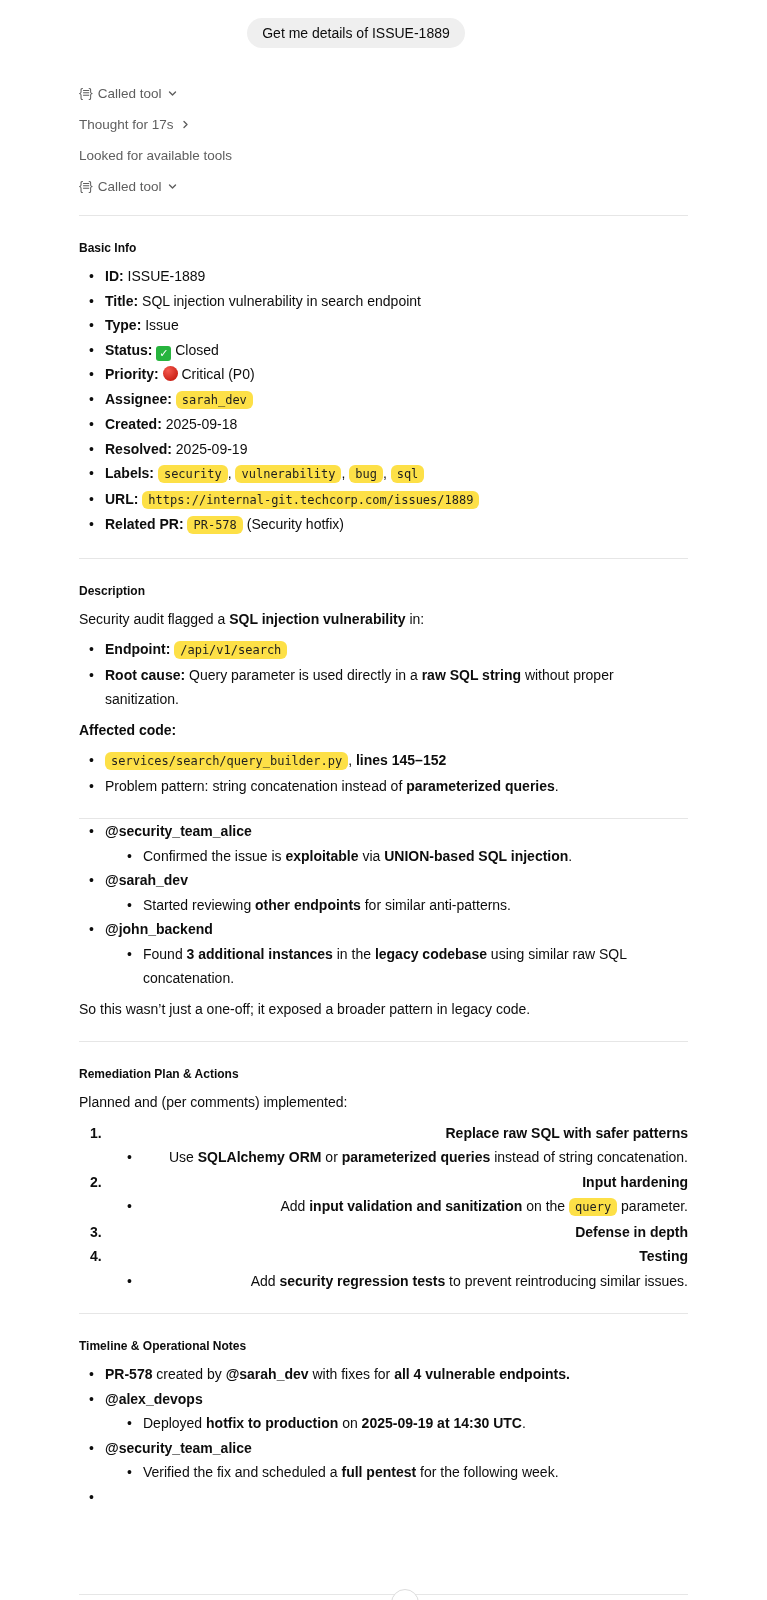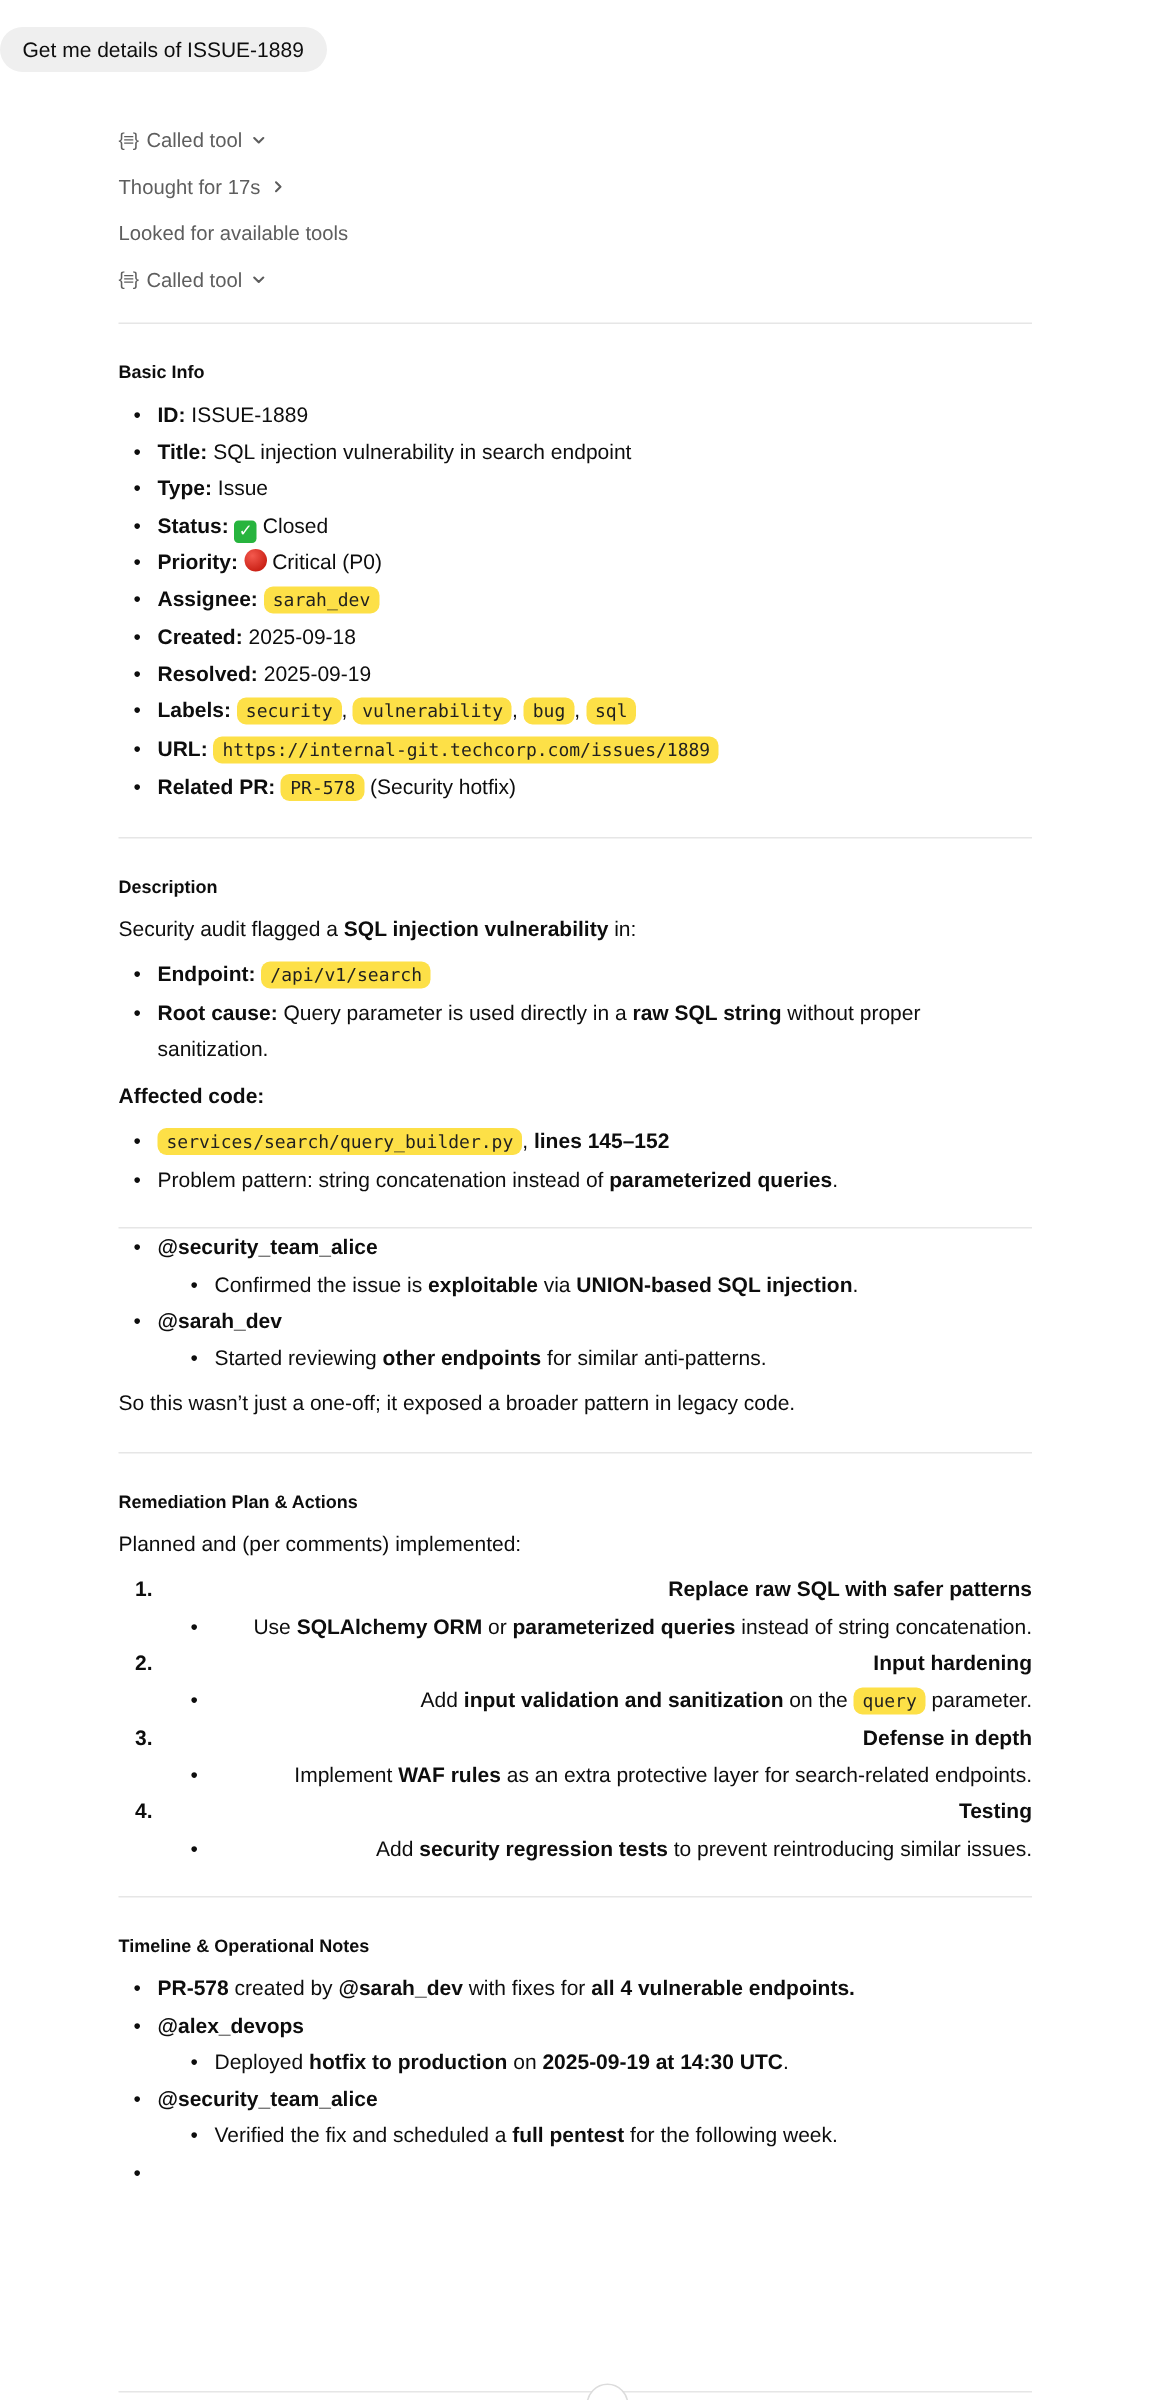--- a/index.html
+++ b/index.html
@@ -3,21 +3,21 @@
 <meta charset="utf-8">
 <style>
   html, body { margin:0; padding:0; }
   body {
     width:767px; height:1600px; overflow:hidden; position:relative;
     background:#ffffff; color:#0d0d0d;
     font-family:"Liberation Sans","DejaVu Sans",sans-serif;
     font-size:14px;
     -webkit-font-smoothing:antialiased;
   }
-  .user-row { display:flex; justify-content:flex-start; padding:18px 55px 0 0; }
+  .user-row { display:flex; justify-content:center; padding:18px 55px 0 0; }
   .bubble {
     background:#efefef; border-radius:18px; padding:7px 15px;
     font-size:14px; line-height:16px; color:#0d0d0d; max-width:480px;
   }
   .content { margin:37px 79px 0 79px; }
   .meta-row {
     display:flex; align-items:center; gap:6px;
     color:#5e5e5e; font-size:13.5px; line-height:17px; margin-bottom:14px;
   }
   .tool-icon { font-size:12.5px; letter-spacing:-1px; color:#5e5e5e; }
@@ -148,37 +148,38 @@
       </section>
       <div class="divider"></div>
       <section>
         <ul class="bullet-list block">
           <li><strong>@security_team_alice</strong><ul class="sub-list">
               <li>Confirmed the issue is <strong>exploitable</strong> via <strong>UNION-based SQL injection</strong>.</li>
             </ul></li>
           <li><strong>@sarah_dev</strong><ul class="sub-list">
               <li>Started reviewing <strong>other endpoints</strong> for similar anti-patterns.</li>
             </ul></li>
+          <li><strong>@john_backend</strong><ul class="sub-list">
+              <li>Found <strong>3 additional instances</strong> in the <strong>legacy codebase</strong> using similar raw SQL concatenation.</li>
+            </ul></li>
         </ul>
         <p class="para block">So this wasn’t just a one-off; it exposed a broader pattern in legacy code.</p>
       </section>
       <div class="divider"></div>
       <section>
         <h3>Remediation Plan &amp; Actions</h3>
         <p class="para block">Planned and (per comments) implemented:</p>
         <ol class="num-list block">
           <li><strong>Replace raw SQL with safer patterns</strong><ul class="sub-list">
               <li>Use <strong>SQLAlchemy ORM</strong> or <strong>parameterized queries</strong> instead of string concatenation.</li>
             </ul></li>
           <li><strong>Input hardening</strong><ul class="sub-list">
               <li>Add <strong>input validation and sanitization</strong> on the <code class="chip">query</code> parameter.</li>
             </ul></li>
-          <li><strong>Defense in depth</strong><ul class="sub-list">
-              <li>Implement <strong>WAF rules</strong> as an extra protective layer for search-related endpoints.</li>
-            </ul></li>
+          <li><strong>Defense in depth</strong></li>
           <li><strong>Testing</strong><ul class="sub-list">
               <li>Add <strong>security regression tests</strong> to prevent reintroducing similar issues.</li>
             </ul></li>
         </ol>
       </section>
       <div class="divider"></div>
       <section>
         <h3>Timeline &amp; Operational Notes</h3>
         <ul class="bullet-list block">
           <li><strong>PR-578</strong> created by <strong>@sarah_dev</strong> with fixes for <strong>all 4 vulnerable endpoints.</strong></li>

